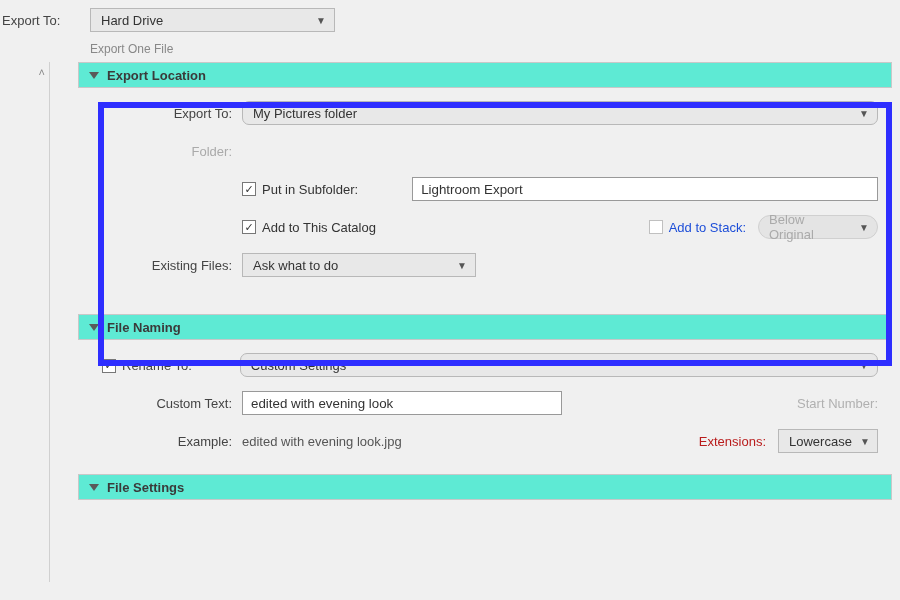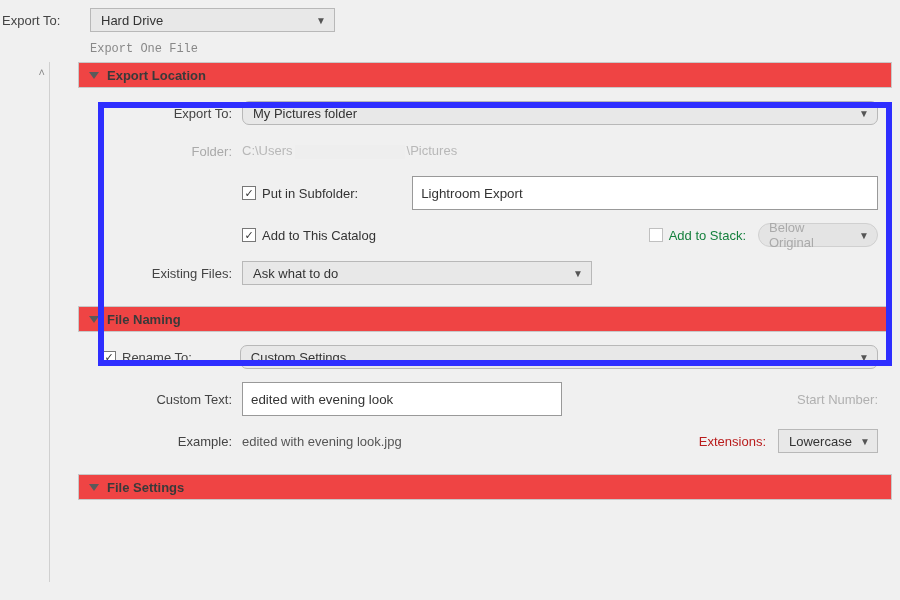--- a/index.html
+++ b/index.html
@@ -36,21 +36,20 @@
     padding: 0 8px 0 10px;
     cursor: default;
     color: #333;
   }
   .select .chev { color: #555; font-size: 10px; margin-left: 8px; }
   .select.wide { width: 245px; }
   .hint {
     color: #888;
     font-size: 12px;
     padding: 2px 4px 6px 90px;
-    font-family: Liberation Mono, monospace;
   }
   .columns {
     display: flex;
     height: 520px;
   }
   .left-gutter {
     width: 50px;
     border-right: 1px solid #d0d0d0;
     position: relative;
     background: #f0f0f0;
@@ -68,21 +67,21 @@
     padding: 0 8px 0 28px;
     position: relative;
     overflow: hidden;
   }
   .panel {
     margin-bottom: 4px;
   }
   .panel-header {
     display: flex;
     align-items: center;
-    background: #ef4444;
+    background: #5eead4;
     border: 1px solid #c8c8c8;
     height: 26px;
     padding: 0 10px;
     font-weight: bold;
     color: #3a3a3a;
   }
   .panel-header .tri {
     display: inline-block;
     width: 0; height: 0;
     margin-right: 8px;
@@ -113,33 +112,33 @@
     color: #444;
   }
   .row .rlabel.disabled { color: #aaa; }
   .row .rcontent {
     flex: 1;
     display: flex;
     align-items: center;
     gap: 12px;
   }
   .select.full { flex: 1; border-radius: 7px; }
-  .select.med { width: 350px; }
+  .select.med { width: 234px; }
   .select.sm { width: 120px; }
   .select.disabled {
     background: #e4e4e4;
     color: #aaa;
     border-color: #d0d0d0;
     border-radius: 12px;
   }
   .text-input {
     border: 1px solid #999;
     background: #fff;
     height: 24px;
-    padding: 16px 8px;
+    padding: 4px 8px;
     color: #333;
   }
   .text-input.wide { flex: 1; }
   .text-input.med { width: 320px; }
   .checkbox {
     display: inline-flex;
     align-items: center;
     gap: 6px;
     cursor: default;
   }
@@ -147,21 +146,21 @@
     width: 14px; height: 14px;
     border: 1px solid #777;
     background: #fff;
     display: inline-flex;
     align-items: center;
     justify-content: center;
     font-size: 11px;
     line-height: 1;
     color: #333;
   }
-  .checkbox.disabled { color: #15803d; }
+  .checkbox.disabled { color: #1d4ed8; }
   .checkbox.disabled .box { border-color: #c0c0c0; color: #c0c0c0; }
   .path-disabled { color: #b8b8b8; }
   .path-mask {
     display: inline-block;
     width: 110px; height: 14px;
     background: #eee;
     vertical-align: middle;
     margin: 0 2px;
   }
   .highlight-box {
@@ -212,25 +211,20 @@
           <div class="rcontent">
             <div class="select full">
               <span>My Pictures folder</span>
               <span class="chev">▼</span>
             </div>
           </div>
         </div>
 
         <div class="row">
           <div class="rlabel disabled">Folder:</div>
-          <div class="rcontent">
-            <span class="path-disabled">
-              <span>C:\Users</span><span class="path-mask"></span><span>\Pictures</span>
-            </span>
-          </div>
         </div>
 
         <div class="row">
           <div class="rlabel"></div>
           <div class="rcontent">
             <label class="checkbox">
               <span class="box">✓</span>
               <span>Put in Subfolder:</span>
             </label>
             <div style="width:30px"></div>
@@ -250,21 +244,21 @@
               <span class="box"></span>
               <span>Add to Stack:</span>
             </label>
             <div class="select sm disabled">
               <span>Below Original</span>
               <span class="chev">▼</span>
             </div>
           </div>
         </div>
 
-        <div class="row" style="margin-bottom:0">
+        <div class="row" style="margin-bottom:16px">
           <div class="rlabel">Existing Files:</div>
           <div class="rcontent">
             <div class="select med">
               <span>Ask what to do</span>
               <span class="chev">▼</span>
             </div>
           </div>
         </div>
 
       </div>

